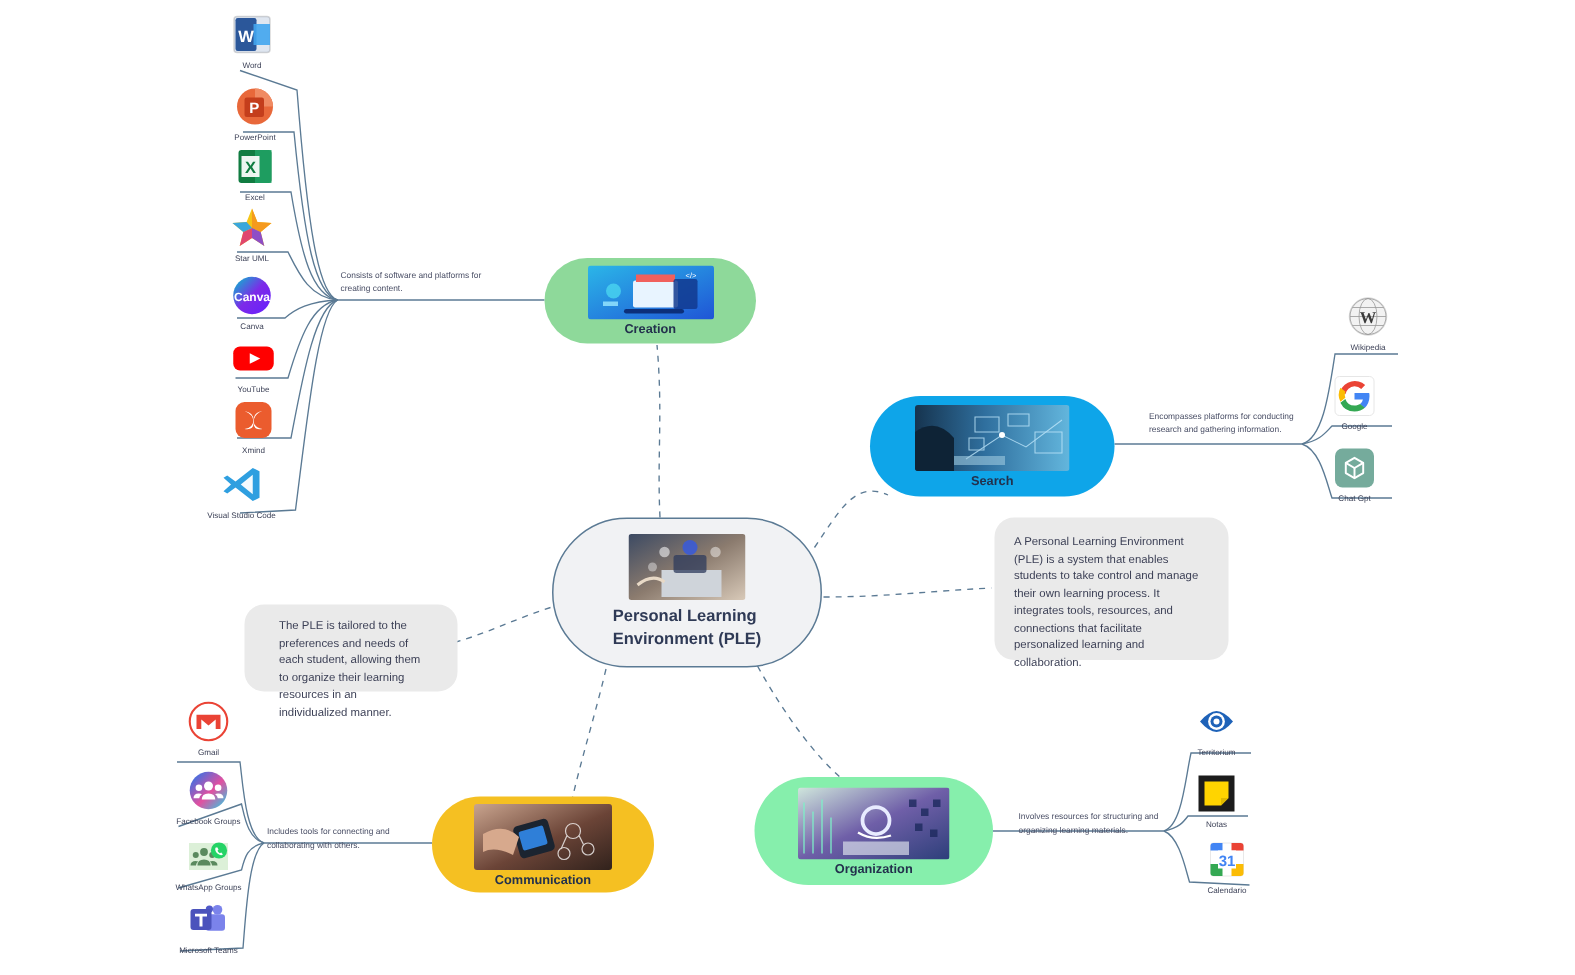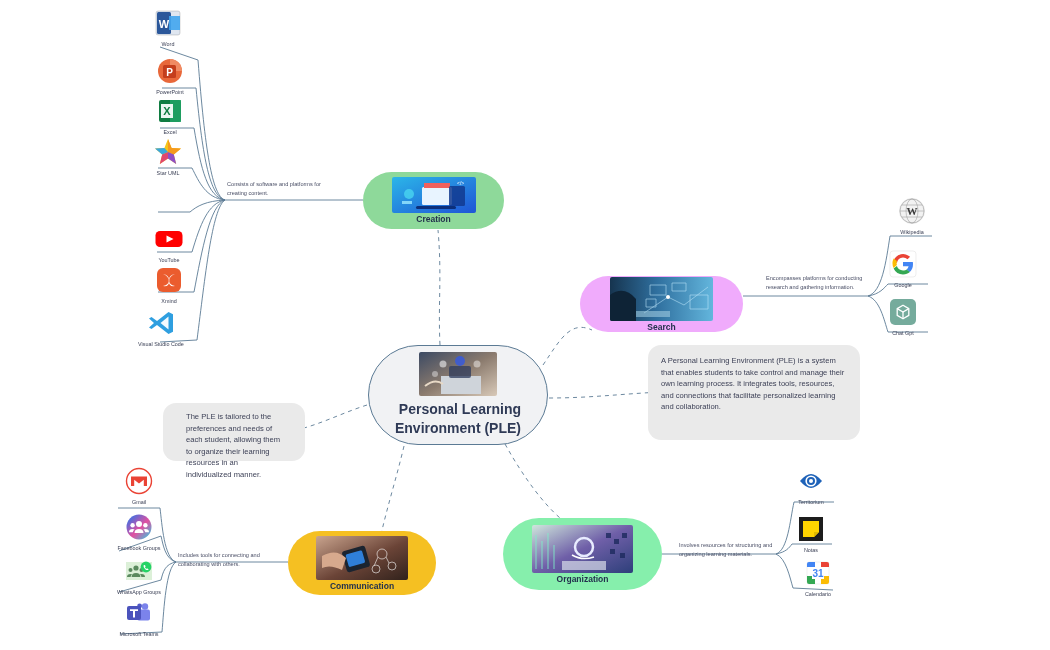--- a/index.html
+++ b/index.html
@@ -18,55 +18,55 @@
     position:absolute;
     left:368px;top:345px;width:180px;height:100px;
     background:#f1f2f4;
     border:1.6px solid #5b7a94;
     border-radius:50px;
     display:flex;flex-direction:column;align-items:center;justify-content:center;
     box-sizing:border-box;
   }
   .center-node .thumb{width:78px;height:44px;border-radius:2px;margin-bottom:4px;}
   .center-title{
-    font-size:14px;font-weight:bold;color:#2f3a56;line-height:1.35;text-align:right;
+    font-size:11px;font-weight:bold;color:#2f3a56;line-height:1.35;text-align:left;
   }
 
   
   .cat-node{
     position:absolute;
     display:flex;flex-direction:column;align-items:center;justify-content:center;
     border-radius:46px;
     box-sizing:border-box;
   }
   .cat-node .thumb{border-radius:2px;}
   .cat-label{
     font-size:8.5px;font-weight:bold;color:#23314d;margin-top:1px;text-align:center;
   }
   #node-creation{left:363px;top:172px;width:141px;height:57px;background:#8ed99a;}
   #node-creation .thumb{width:84px;height:36px;}
-  #node-search{left:580px;top:276px;width:163px;height:56px;background:#f0abfc;}
+  #node-search{left:580px;top:264px;width:163px;height:67px;background:#0ea5e9;}
   #node-search .thumb{width:103px;height:44px;}
   #node-organization{left:503px;top:518px;width:159px;height:72px;background:#86efac;}
   #node-organization .thumb{width:101px;height:48px;}
   #node-communication{left:288px;top:531px;width:148px;height:64px;background:#f5c022;}
   #node-communication .thumb{width:92px;height:44px;}
 
   
   .note-box{
     position:absolute;
     background:#eaeaea;
     border-radius:13px;
     color:#3b3f55;
     font-size:7.6px;
     line-height:1.52;
     box-sizing:border-box;
     padding:10px 13px;
   }
-  #note-right{left:648px;top:345px;width:212px;height:95px;}
+  #note-right{left:663px;top:345px;width:156px;height:95px;}
   #note-left{left:163px;top:403px;width:142px;height:58px;padding:8px 23px;}
 
   
   .caption{
     position:absolute;
     font-size:5.6px;
     color:#4a4f66;
     line-height:1.55;
     width:110px;
   }
@@ -304,20 +304,34 @@
     <svg class="ic" viewBox="0 0 30 30">
       <path d="M15 2 L18.6 11 L28 11.6 L20.8 17.6 L23.2 27 L15 21.6 L6.8 27 L9.2 17.6 L2 11.6 L11.4 11z" fill="#f5c518"></path>
       <path d="M15 2 L18.6 11 L28 11.6 L20.8 17.6 L15 15z" fill="#f59a1e"></path>
       <path d="M23.2 27 L15 21.6 L15 15 L20.8 17.6z" fill="#8e4ec6"></path>
       <path d="M6.8 27 L15 21.6 L15 15 L9.2 17.6z" fill="#e0476f"></path>
       <path d="M2 11.6 L11.4 11 L15 15 L9.2 17.6z" fill="#3aa7dc"></path>
     </svg>
     <div class="lbl">Star UML</div>
   </div>
 
+  <div class="leaf" style="left:168px;top:182px;">
+    <svg class="ic" viewBox="0 0 30 30">
+      <defs>
+          <linearGradient id="cvg" x1="0" y1="0" x2="1" y2="1">
+        <stop offset="0" stop-color="#00c4cc"></stop>
+            <stop offset="0.5" stop-color="#7d2ae8"></stop>
+        <stop offset="1" stop-color="#6420ff"></stop>
+          </linearGradient>
+        </defs>
+      <circle cx="15" cy="15" r="12.5" fill="url(#cvg)"></circle>
+      <text x="15" y="18.5" font-size="8" font-weight="bold" fill="#ffffff" text-anchor="middle" font-family="Liberation Sans, sans-serif">Canva</text>
+    </svg>
+    <div class="lbl">Canva</div>
+  </div>
 
   <div class="leaf" style="left:169px;top:224px;">
     <svg class="ic" viewBox="0 0 30 30">
       <rect x="1.5" y="7" width="27" height="16" rx="4.5" fill="#ff0000"></rect>
       <path d="M12.5 11.5 L19.5 15 L12.5 18.5z" fill="#ffffff"></path>
     </svg>
     <div class="lbl">YouTube</div>
   </div>
 
   <div class="leaf" style="left:169px;top:265px;">

